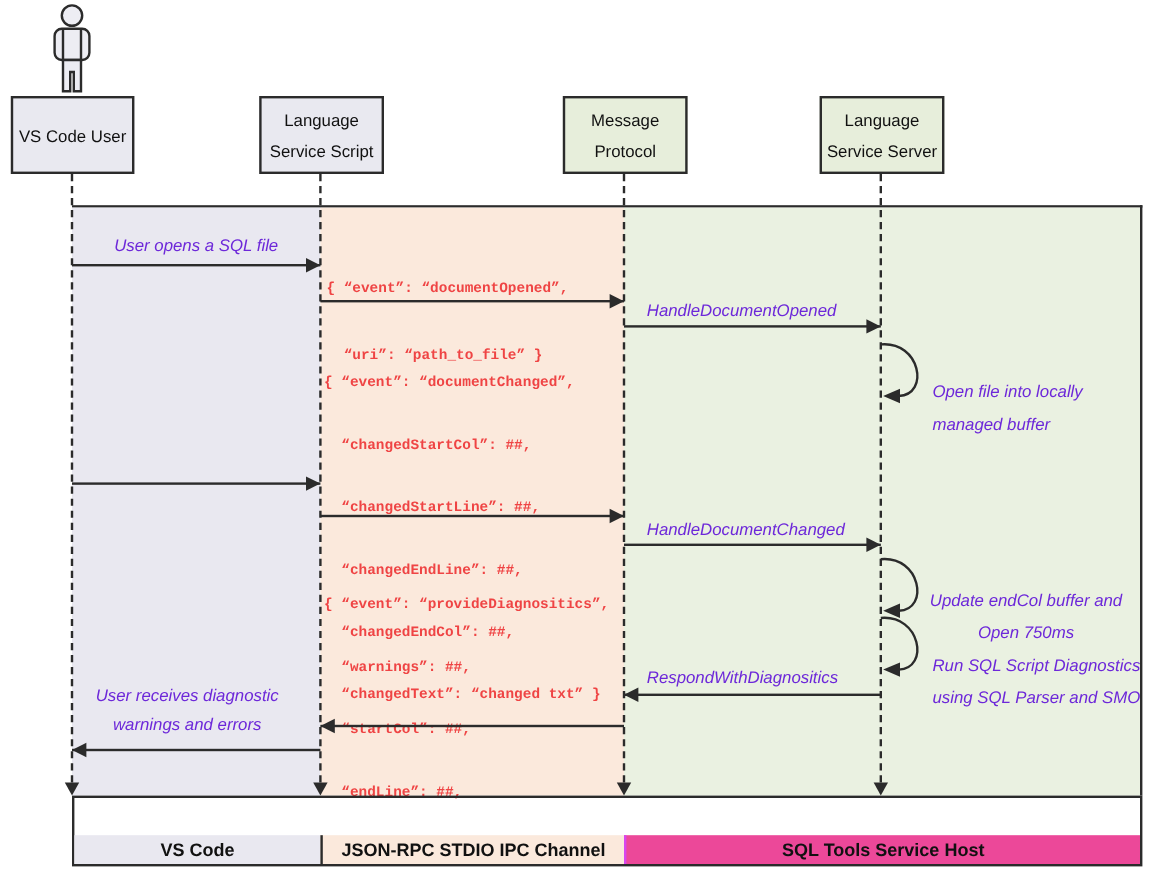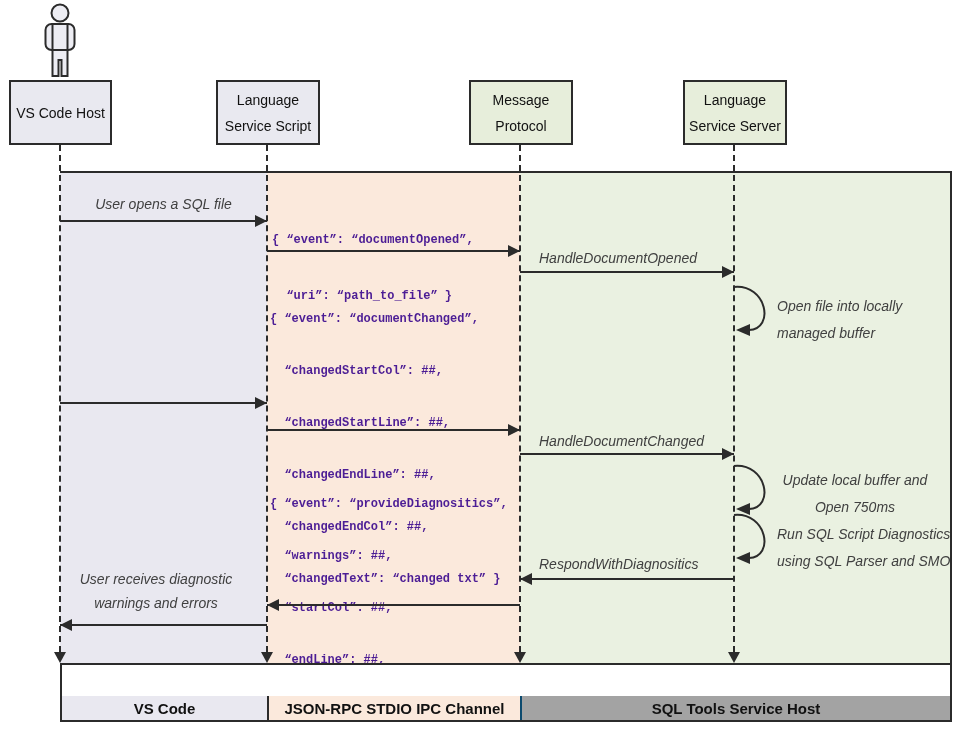--- a/index.html
+++ b/index.html
@@ -30,42 +30,42 @@
   
   .arrow { position:absolute; height:2px; background:#2b2b2b; }
   .arrow.right::after { content:""; position:absolute; right:0; top:-5px; width:0; height:0;
                         border-top:6px solid transparent; border-bottom:6px solid transparent;
                         border-left:12px solid #2b2b2b; }
   .arrow.left::before { content:""; position:absolute; left:0; top:-5px; width:0; height:0;
                         border-top:6px solid transparent; border-bottom:6px solid transparent;
                         border-right:12px solid #2b2b2b; }
 
   
-  .msg-label { position:absolute; font-style:italic; font-size:14px; color:#404040; white-space:nowrap; }
+  .msg-label { position:absolute; font-style:italic; font-size:14px; color:#6d28d9; white-space:nowrap; }
   .center { text-align:center; }
   .lh24 { line-height:24px; }
-  .lh27 { line-height:27px; }
+  .lh27 { line-height:27px;margin-top:20px; }
 
   
   .payload { position:absolute; font-family:"Liberation Mono", monospace; font-weight:700;
-             font-size:12px; color:#4c1d95; white-space:pre; }
+             font-size:12px; color:#ef4444; white-space:pre; }
   .payload.lh28 div { height:28px; line-height:28px; }
   .payload.lhp24 div { height:24px; line-height:24px; }
 
   
   .loop { position:absolute; width:44px; height:54px; }
 
   
   .footer { position:absolute; left:60px; top:663px; width:892px; height:59px; display:flex;
             border:2px solid #2b2b2b; }
   .fcell { display:flex; align-items:center; justify-content:center; font-weight:700;
            font-size:15px; color:#111;margin-top:31px; }
   .fcell.c1 { width:205px; background:#e9e8f0; }
   .fcell.c2 { width:253px; border-left:2px solid #2b2b2b; background:#fbe9dc; }
-  .fcell.c3 { flex:1;     border-left:2px solid #0c4a6e; background:#a3a3a3; }
+  .fcell.c3 { flex:1;     border-left:2px solid #d946ef; background:#ec4899; }
 </style>
 </head>
 <body>
 
 <div class="canvas">
 
   <div class="lanes">
     <div class="lane1"></div>
     <div class="lane2"></div>
     <div class="lane3"></div>
@@ -73,21 +73,21 @@
 
   <svg class="abs" style="left:38px; top:2px" width="44" height="78" viewBox="0 0 44 78">
     <circle cx="22" cy="11" r="8.5" fill="#ededf3" stroke="#2b2b2b" stroke-width="2"></circle>
     <rect x="7.5" y="22" width="29" height="26" rx="6" fill="#ededf3" stroke="#2b2b2b" stroke-width="2"></rect>
     <line x1="14.5" y1="23" x2="14.5" y2="48" stroke="#2b2b2b" stroke-width="2"></line>
     <line x1="29.5" y1="23" x2="29.5" y2="48" stroke="#2b2b2b" stroke-width="2"></line>
     <path d="M14.5 48 L14.5 74 L20.5 74 L20.5 58 L23.5 58 L23.5 74 L29.5 74 L29.5 48 Z" fill="#ededf3" stroke="#2b2b2b" stroke-width="2"></path>
   </svg>
 
   <div class="hbox gray" style="left:9px; top:80px; width:103px; height:65px">
-    <div>VS Code Host</div>
+    <div>VS Code User</div>
   </div>
   <div class="hbox gray" style="left:216px; top:80px; width:104px; height:65px">
     <div>Language</div>
     <div>Service Script</div>
   </div>
   <div class="hbox green" style="left:469px; top:80px; width:104px; height:65px">
     <div>Message</div>
     <div>Protocol</div>
   </div>
   <div class="hbox green" style="left:683px; top:80px; width:104px; height:65px">
@@ -138,21 +138,21 @@
   <div class="arrow right" style="left:267px; top:429px; width:253px"></div>
 
   <div class="msg-label" style="left:539px; top:433px">HandleDocumentChanged</div>
   <div class="arrow right" style="left:520px; top:453px; width:214px"></div>
 
   <svg class="loop" style="left:733px; top:462px" viewBox="0 0 44 54">
     <path d="M1 4 C34 1 42 46 16 47" fill="none" stroke="#2b2b2b" stroke-width="2"></path>
     <polygon points="17,41 3,47 17,53" fill="#2b2b2b"></polygon>
   </svg>
   <div class="msg-label lh27 center" style="left:770px; top:467px; width:170px">
-    <div>Update local buffer and</div>
+    <div>Update endCol buffer and</div>
     <div>Open 750ms</div>
   </div>
 
   <svg class="loop" style="left:733px; top:511px" viewBox="0 0 44 54">
     <path d="M1 4 C34 1 42 46 16 47" fill="none" stroke="#2b2b2b" stroke-width="2"></path>
     <polygon points="17,41 3,47 17,53" fill="#2b2b2b"></polygon>
   </svg>
   <div class="msg-label lh27" style="left:777px; top:521px">
     <div>Run SQL Script Diagnostics</div>
     <div>using SQL Parser and SMO</div>

